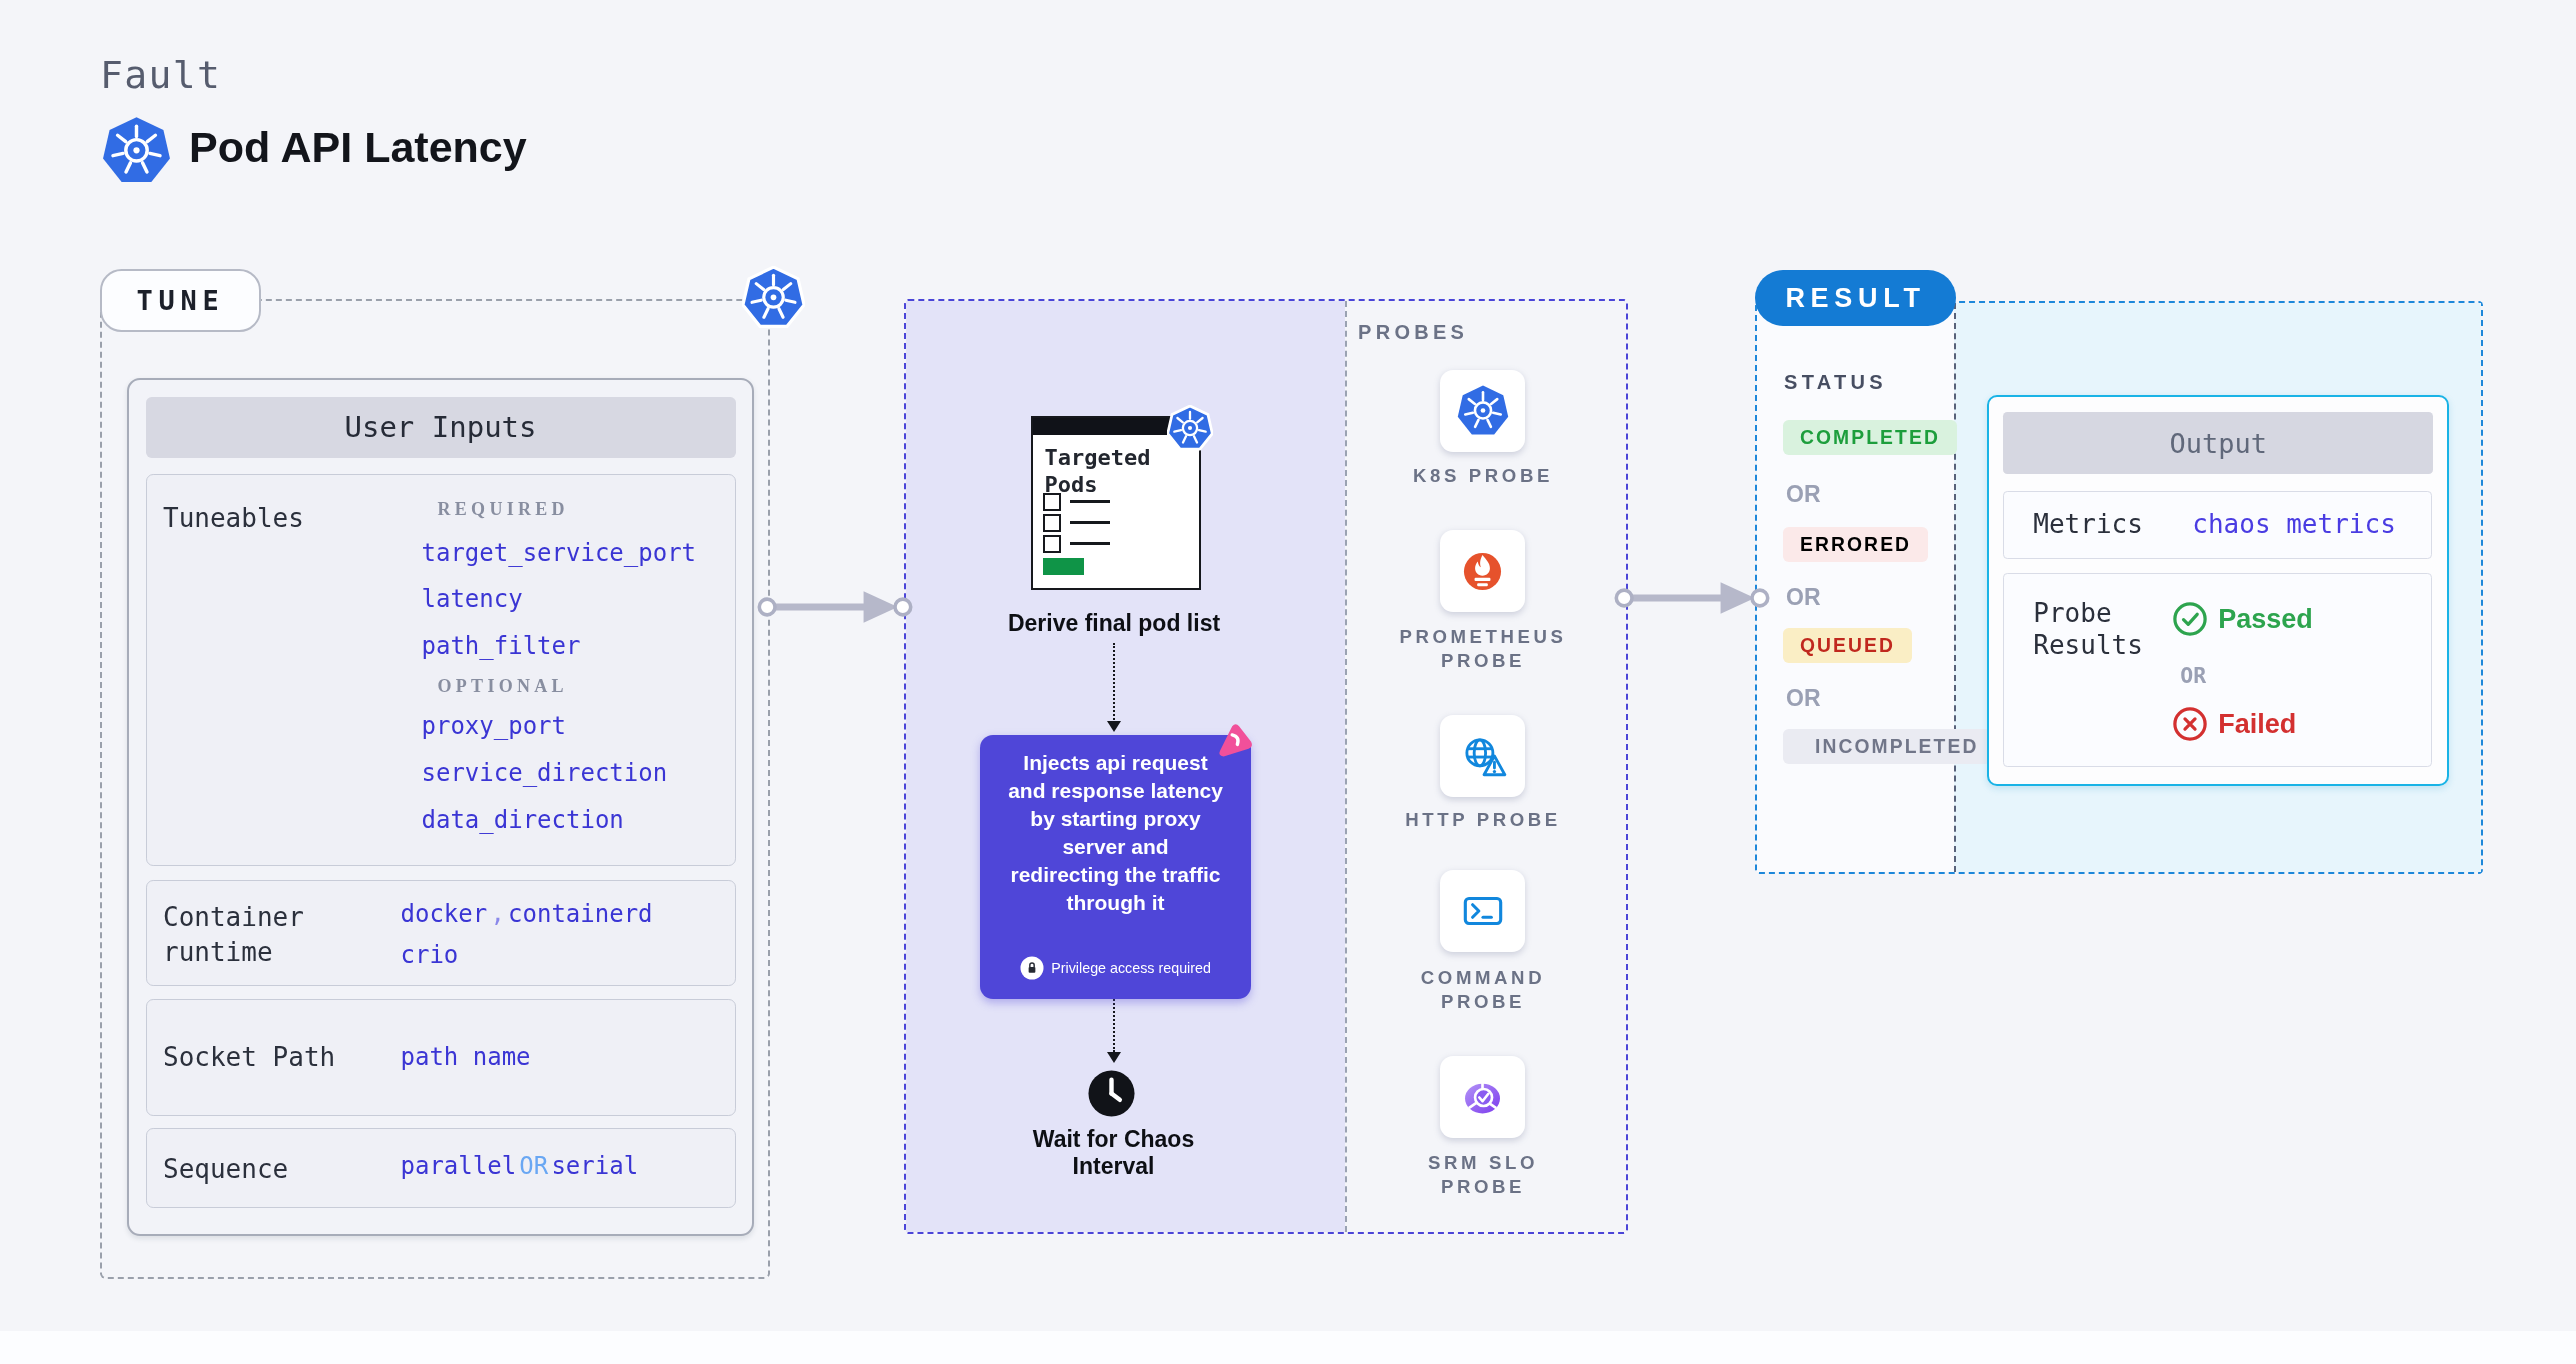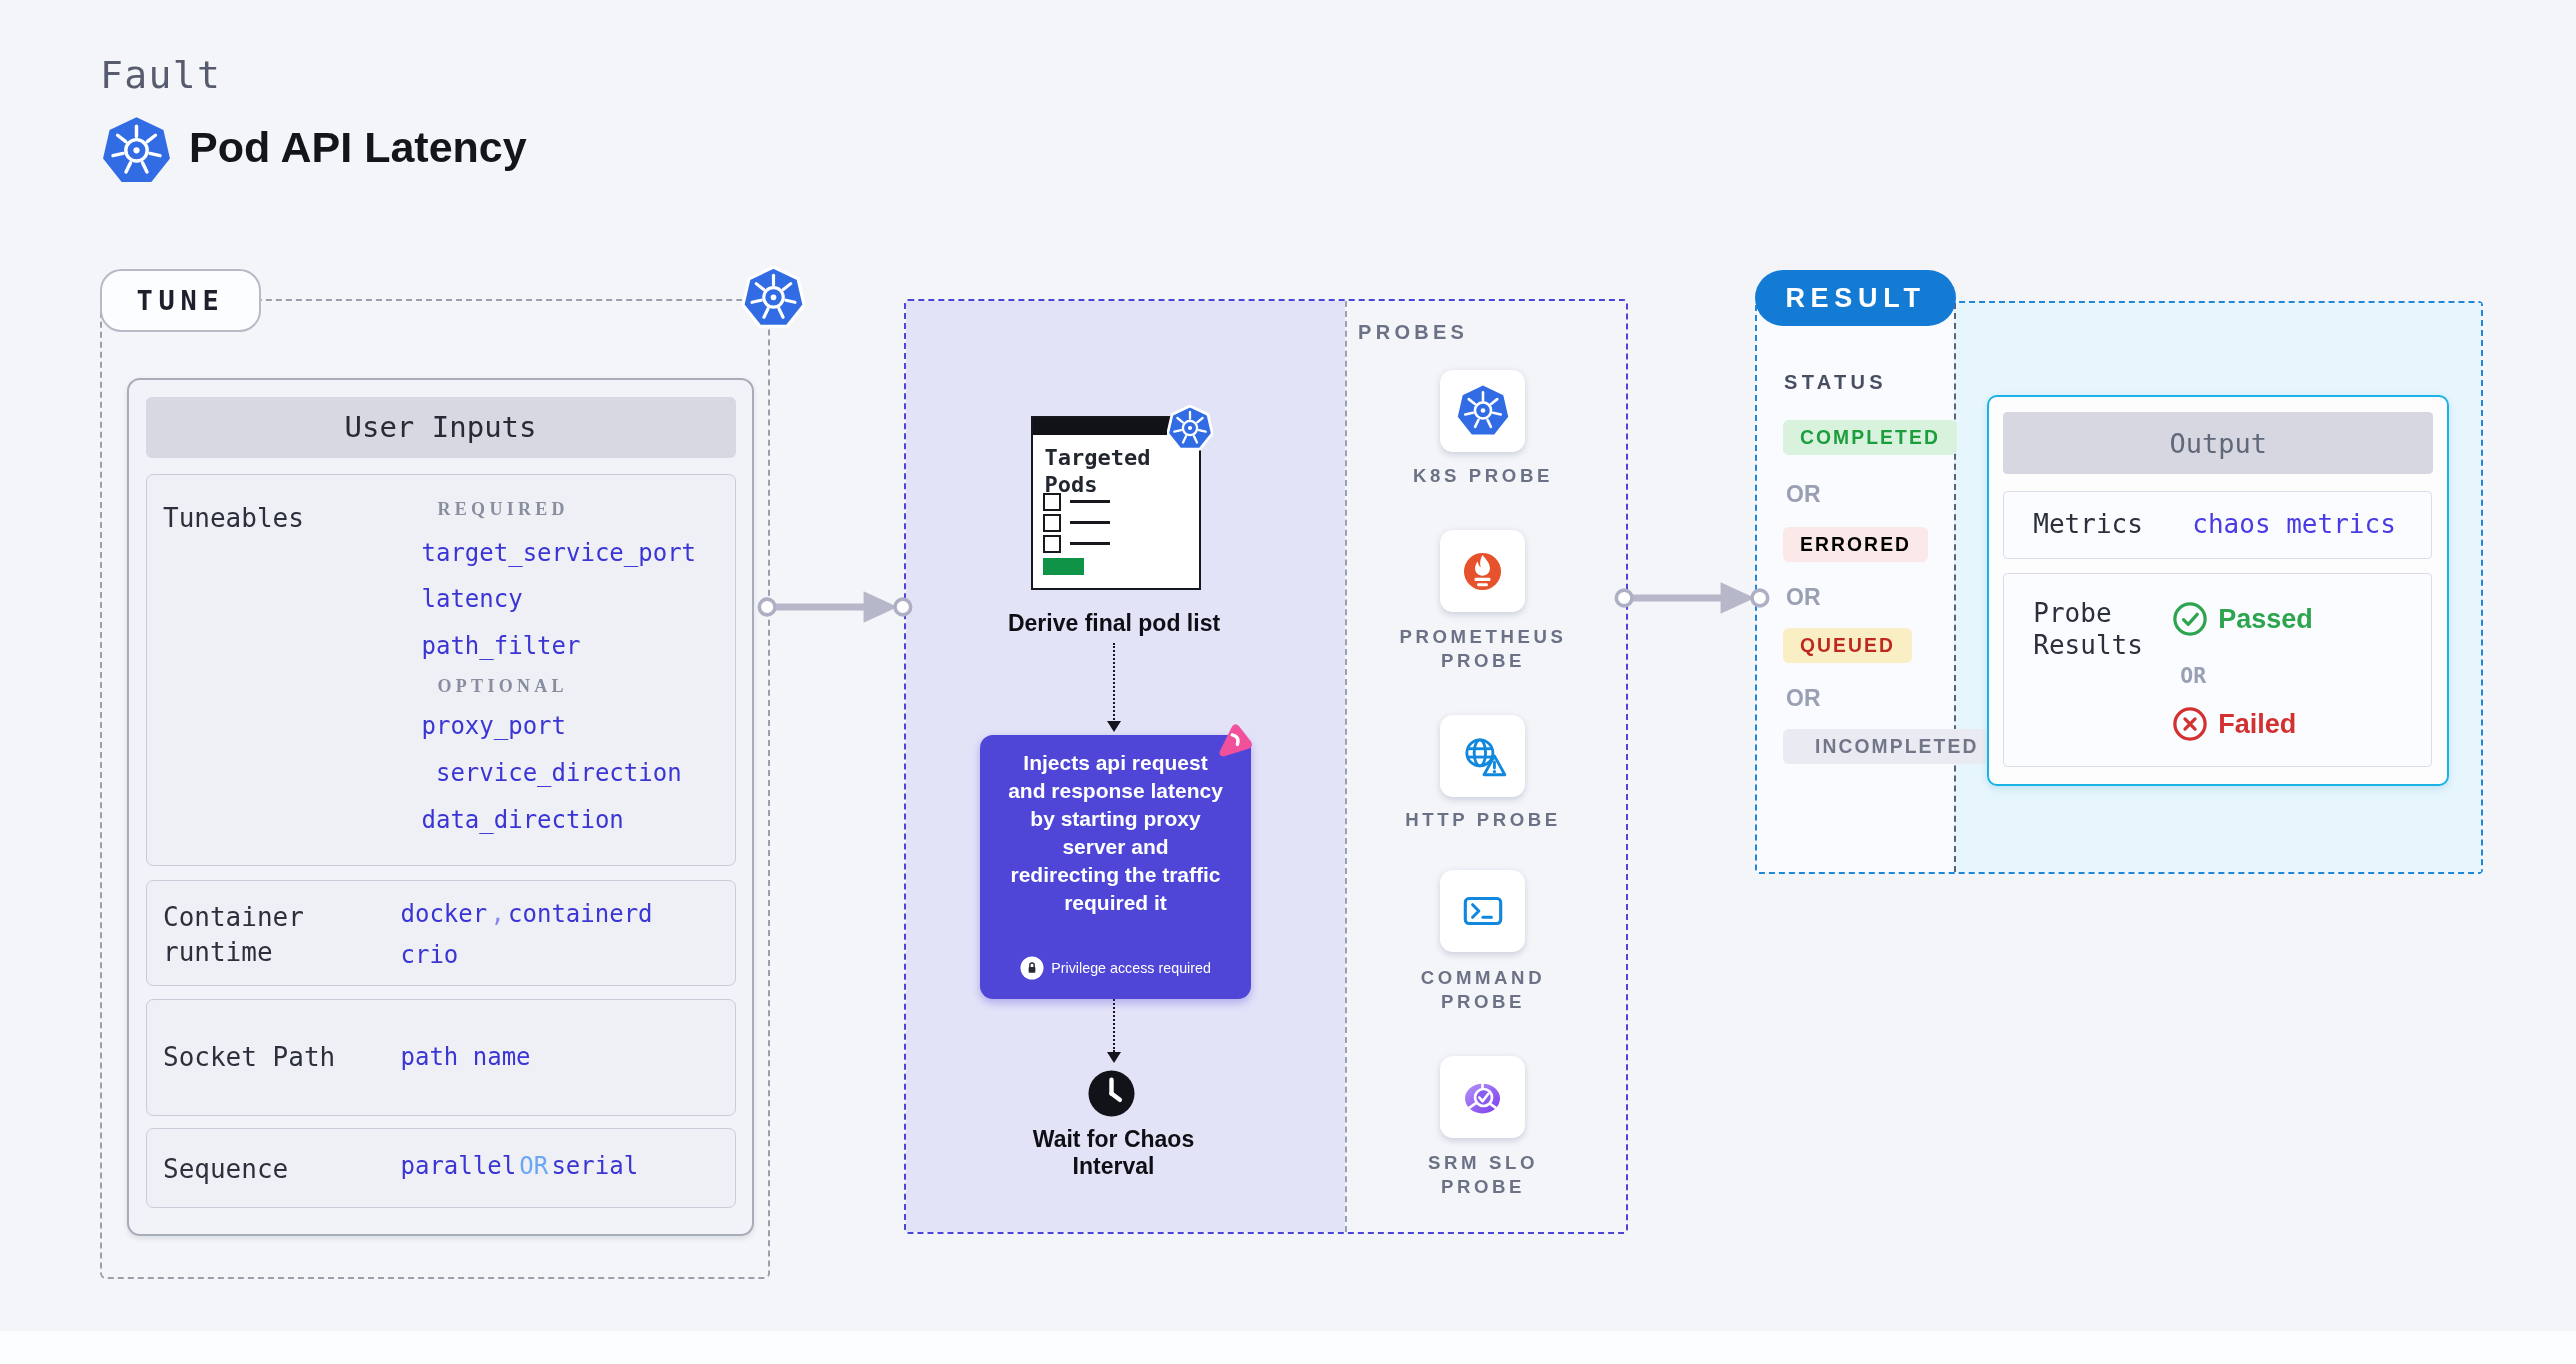--- a/index.html
+++ b/index.html
@@ -139,21 +139,21 @@
 
       <div class="abs ui-row row-tuneables">
         <div class="row-label mono" style="top:26px;">Tuneables</div>
         <div class="vals-col">
           <div class="muted-head" style="margin-bottom:18.6px;">REQUIRED</div>
           <div class="tune-val mono" style="margin-bottom:18.6px;">target_service_port</div>
           <div class="tune-val mono" style="margin-bottom:18.6px;">latency</div>
           <div class="tune-val mono" style="margin-bottom:15.8px;">path_filter</div>
           <div class="muted-head" style="margin-bottom:15.8px;">OPTIONAL</div>
           <div class="tune-val mono" style="margin-bottom:18.6px;">proxy_port</div>
-          <div class="tune-val mono" style="margin-bottom:18.6px;text-align:center;">service_direction</div>
+          <div class="tune-val mono" style="margin-bottom:18.6px;">service_direction</div>
           <div class="tune-val mono">data_direction</div>
         </div>
       </div>
 
       <div class="abs ui-row row-runtime">
         <div class="row-label mono" style="top:18.6px;width:179px;">Container runtime</div>
         <div class="abs" style="left:254px;top:18.6px;">
           <span class="tune-val mono">docker</span>
           <span class="tune-val mono lite">,</span>
           <span class="tune-val mono">containerd</span>
@@ -249,21 +249,21 @@
     <div class="abs dotted-line" style="left:207px;top:342px;height:77px;"></div>
     <div class="abs dot-head" style="left:201px;top:420px;"></div>
 
     <div class="abs purple-box">
       <div style="padding-top:14.3px;">
         <div class="inject-line">Injects api request</div>
         <div class="inject-line">and response latency</div>
         <div class="inject-line">by starting proxy</div>
         <div class="inject-line">server and</div>
         <div class="inject-line">redirecting the traffic</div>
-        <div class="inject-line">required it</div>
+        <div class="inject-line">through it</div>
       </div>
       <div class="priv-row">
         <span>
           <svg viewBox="0 0 100 100" width="24" height="24">
             <circle cx="50" cy="50" r="48" fill="#fff"></circle>
             <rect x="36" y="46" width="28" height="24" rx="4" fill="#262a33"></rect>
             <path d="M41 46 v-8 a9 9 0 0 1 18 0 v8" fill="none" stroke="#262a33" stroke-width="6"></path>
           </svg>
         </span>
         <span class="priv-text">Privilege access required</span>

